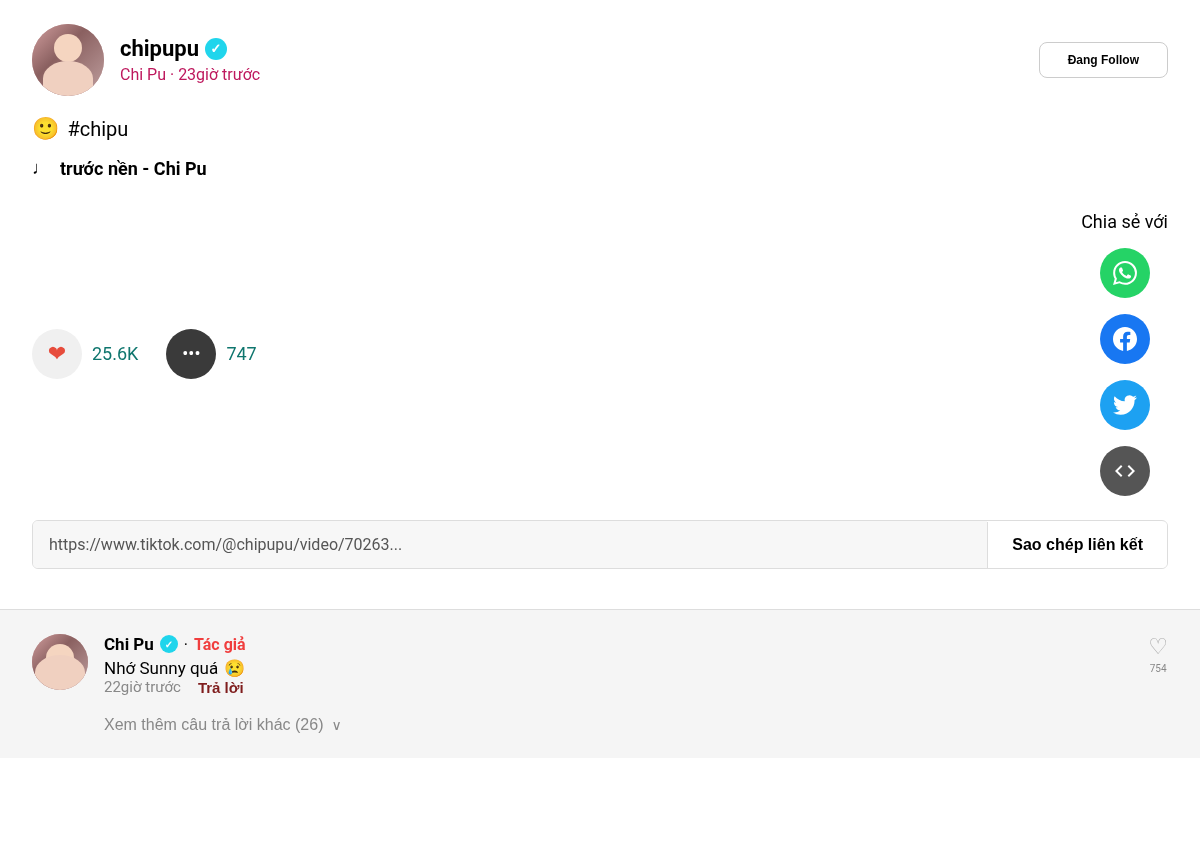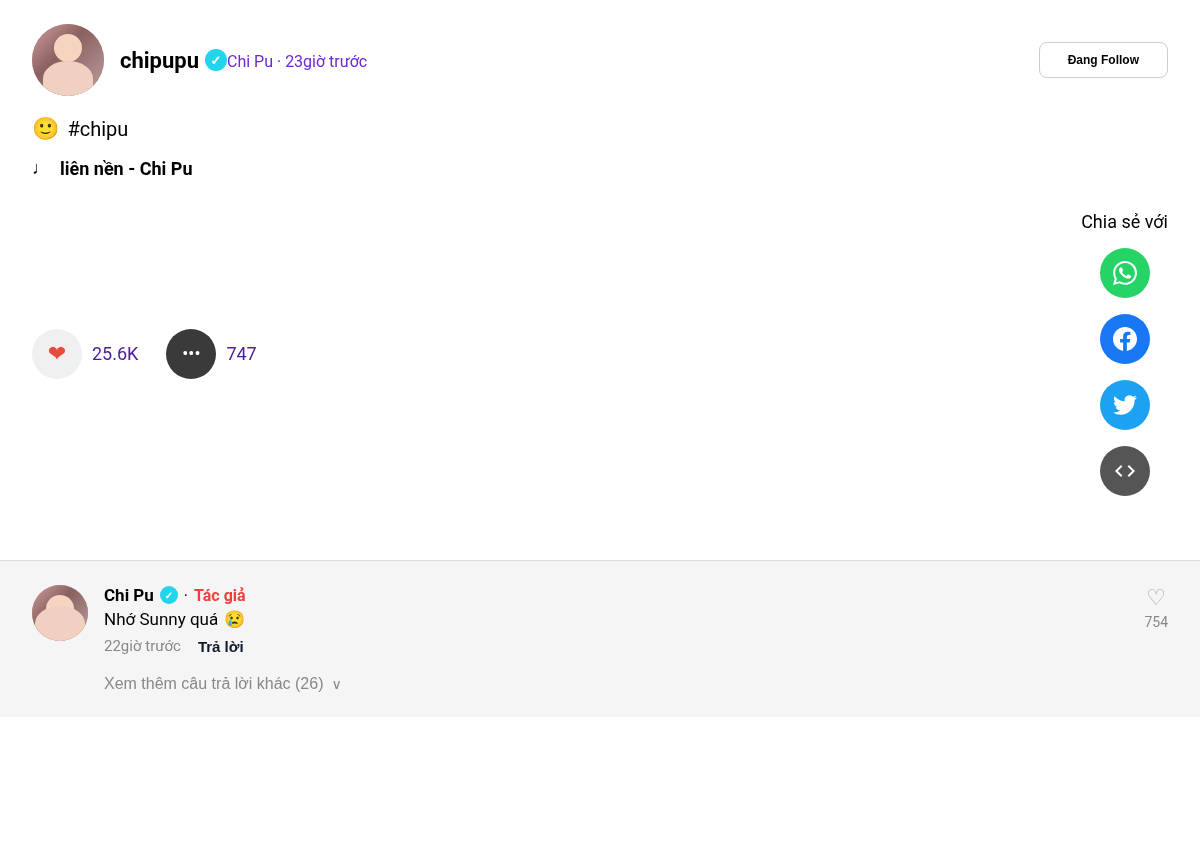--- a/index.html
+++ b/index.html
@@ -66,21 +66,21 @@
       height: 35px;
       background: #f0d0c0;
       border-radius: 50% 50% 0 0;
       bottom: 0;
       left: 50%;
       transform: translateX(-50%);
     }
 
     .profile-info {
       display: flex;
-      flex-direction: row;
+      flex-direction: column;
     }
 
     .username-row {
       display: flex;
       align-items: center;
       gap: 6px;
     }
 
     .username {
       font-size: 22px;
@@ -96,21 +96,21 @@
       display: flex;
       align-items: center;
       justify-content: center;
       color: #fff;
       font-size: 13px;
       font-weight: 700;
     }
 
     .display-name-time {
       font-size: 16px;
-      color: #6d28d9;
+      color: #be185d;
       margin-top: 4px;
     }
 
     .follow-button {
       border: 1.5px solid #ccc;
       background: #fff;
       border-radius: 8px;
       padding: 10px 28px;
       font-size: 12px;
       font-weight: 600;
@@ -187,21 +187,21 @@
     }
 
     .comment-icon {
       color: #fff;
       font-size: 18px;
     }
 
     .count-text {
       font-size: 18px;
       font-weight: 400;
-      color: #4c1d95;
+      color: #0f766e;
     }
 
     .share-section {
       display: flex;
       align-items: center;
       gap: 16px;
       margin-left: auto;
       flex-direction: column;
     }
 
@@ -326,40 +326,39 @@
 
     .author-badge {
       font-size: 16px;
       font-weight: 700;
       color: #f03e3e;
     }
 
     .comment-text {
       font-size: 17px;
       color: #000;
-      margin-bottom: 8px;
       display: flex;
       align-items: flex-start;
       gap: 6px;
     }
 
     .comment-meta {
       display: flex;
       align-items: center;
       gap: 17px;
     }
 
     .meta-time {
       font-size: 15px;
       color: #888;
     }
 
     .reply-btn {
       font-size: 15px;
-      color: #0f172a;
+      color: #7f1d1d;
       background: none;
       border: none;
       cursor: pointer;
       font-weight: 600;
     }
 
     .comment-like {
       display: flex;
       flex-direction: column;
       align-items: center;
@@ -367,21 +366,21 @@
       margin-left: auto;
     }
 
     .like-heart {
       font-size: 22px;
       color: #aaa;
       cursor: pointer;
     }
 
     .like-count {
-      font-size: 14px;
+      font-size: 10px;
       color: #888;
     }
 
     .view-more-row {
       margin-top: 20px;
       padding-left: 72px;
     }
 
     .view-more-btn {
       font-size: 16px;
@@ -423,21 +422,21 @@
     <button class="follow-button">Đang Follow</button>
   </div>
 
   <div class="hashtag-line">
     <span class="emoji-smiley">🙂</span>
     <span>#chipu</span>
   </div>
 
   <div class="music-line">
     <span class="music-note">♩</span>
-    <span>liên nền - Chi Pu</span>
+    <span>trước nền - Chi Pu</span>
   </div>
 
   <div class="actions-row">
     <div class="action-item">
       <div class="heart-circle">
         <span class="heart-icon">❤</span>
       </div>
       <span class="count-text">25.6K</span>
     </div>
 
@@ -470,20 +469,24 @@
       </div>
 
       <div class="share-icon embed-icon">
         <svg viewBox="0 0 24 24" xmlns="http://www.w3.org/2000/svg">
           <path d="M14.6 16.6l4.6-4.6-4.6-4.6L16 6l6 6-6 6-1.4-1.4zm-5.2 0L4.8 12l4.6-4.6L8 6l-6 6 6 6 1.4-1.4z"></path>
         </svg>
       </div>
     </div>
   </div>
 
+  <div class="link-row">
+    <span class="link-url">https://www.tiktok.com/@chipupu/video/70263...</span>
+    <button class="copy-btn">Sao chép liên kết</button>
+  </div>
 
 </div>
 
 <div class="divider"></div>
 
 <div class="bottom-section">
 
   <div class="comment-row">
     <div class="comment-avatar">
       <div class="avatar-img"></div>

